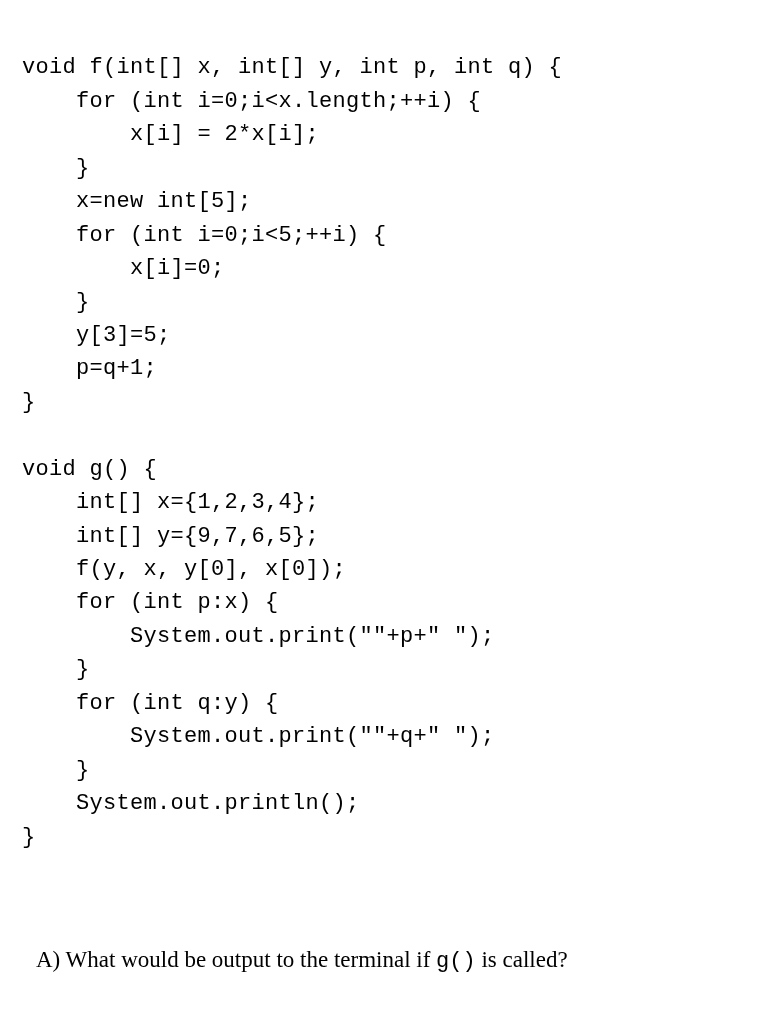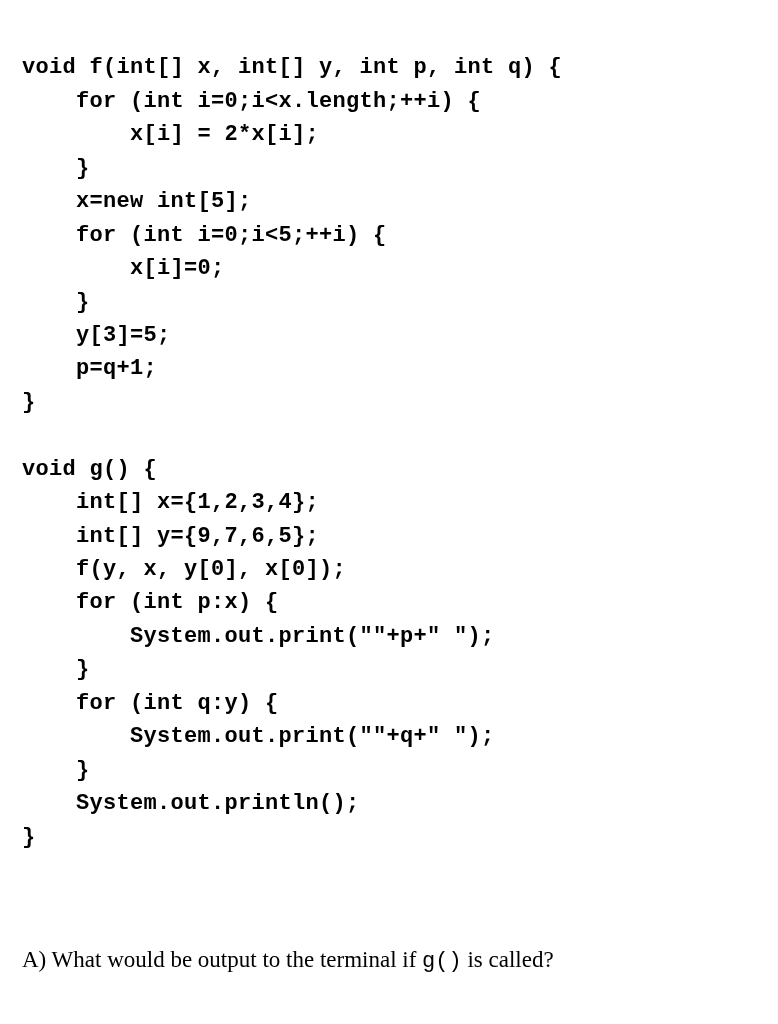--- a/index.html
+++ b/index.html
@@ -14,27 +14,27 @@
       font-family: "Courier New", Courier, monospace;
       padding: 18px 22px;
       color: #000000;
     }
     .code-block {
       font-family: "Courier New", Courier, monospace;
       font-size: 22px;
       line-height: 1.52;
       white-space: pre;
       letter-spacing: 0.3px;
-      font-weight: bold;
     }
     .question {
       font-family: "Times New Roman", Times, serif;
       font-size: 23px;
       margin-top: 90px;
       line-height: 1.4;
+      margin-left: 14px;
     }
     .tt {
       font-family: "Courier New", Courier, monospace;
       font-size: 22px;
     }
   </style>
 </head>
 <body>
 
 <div class="code-block">

